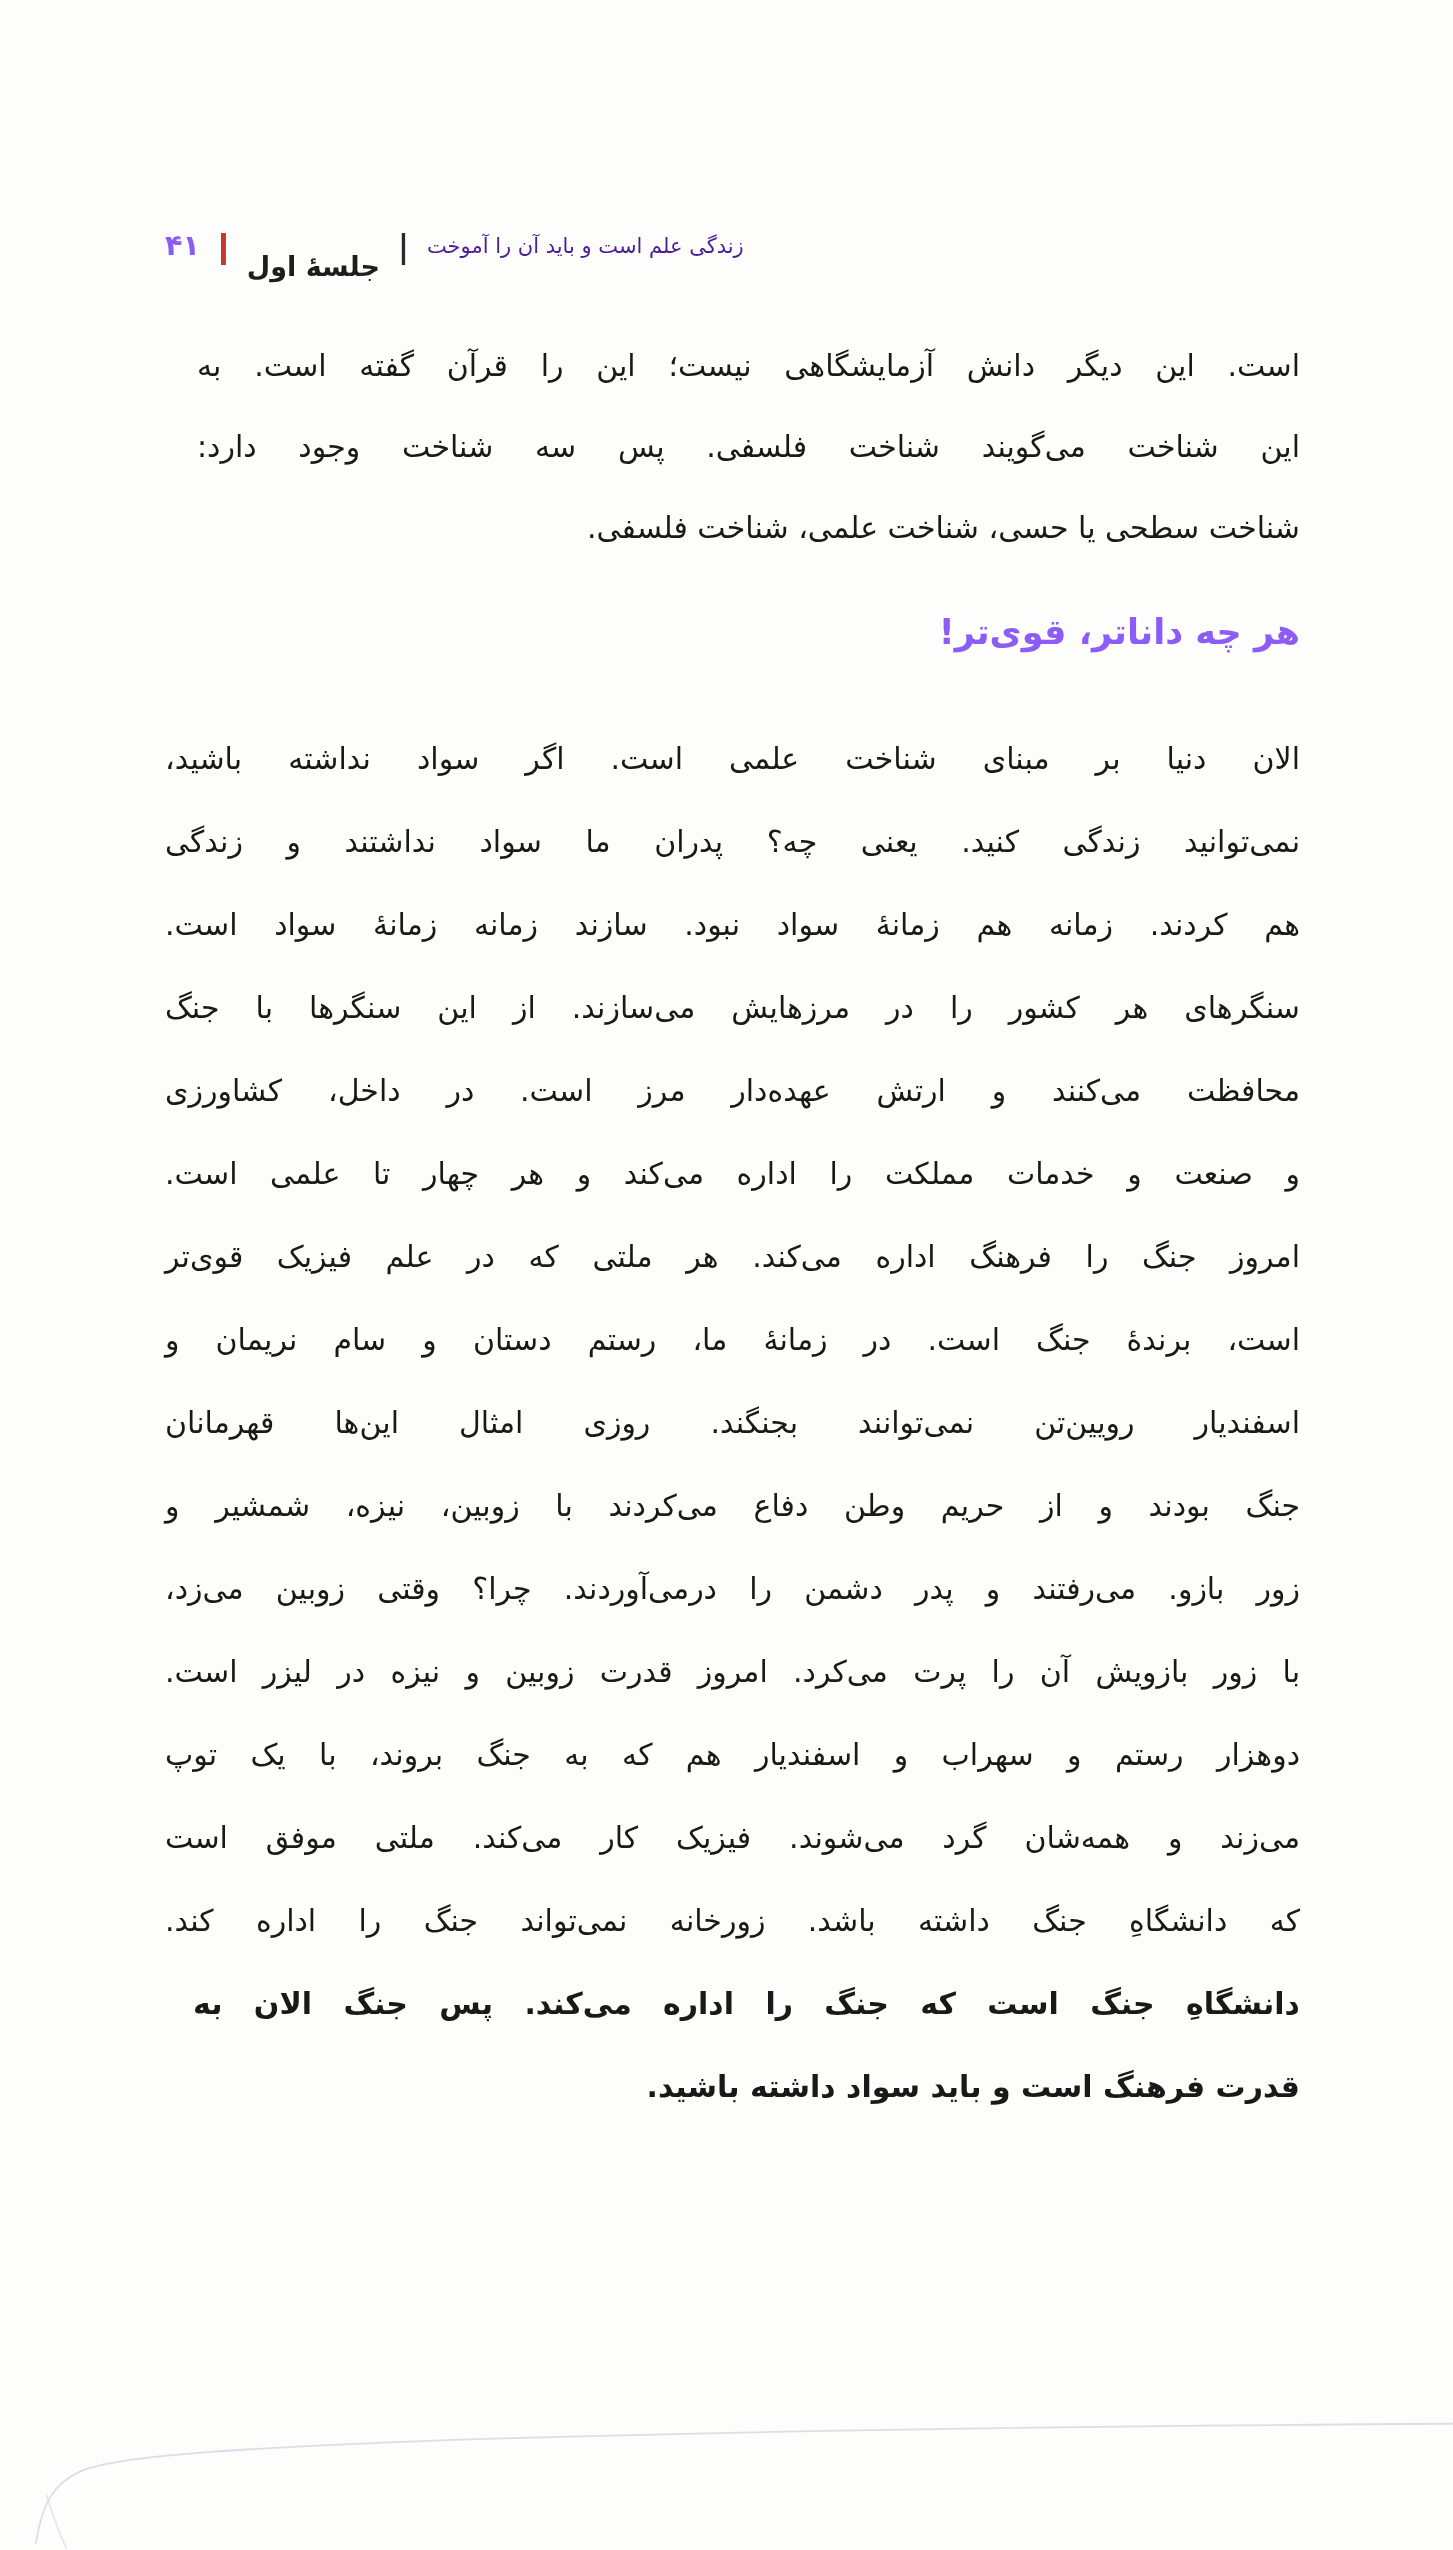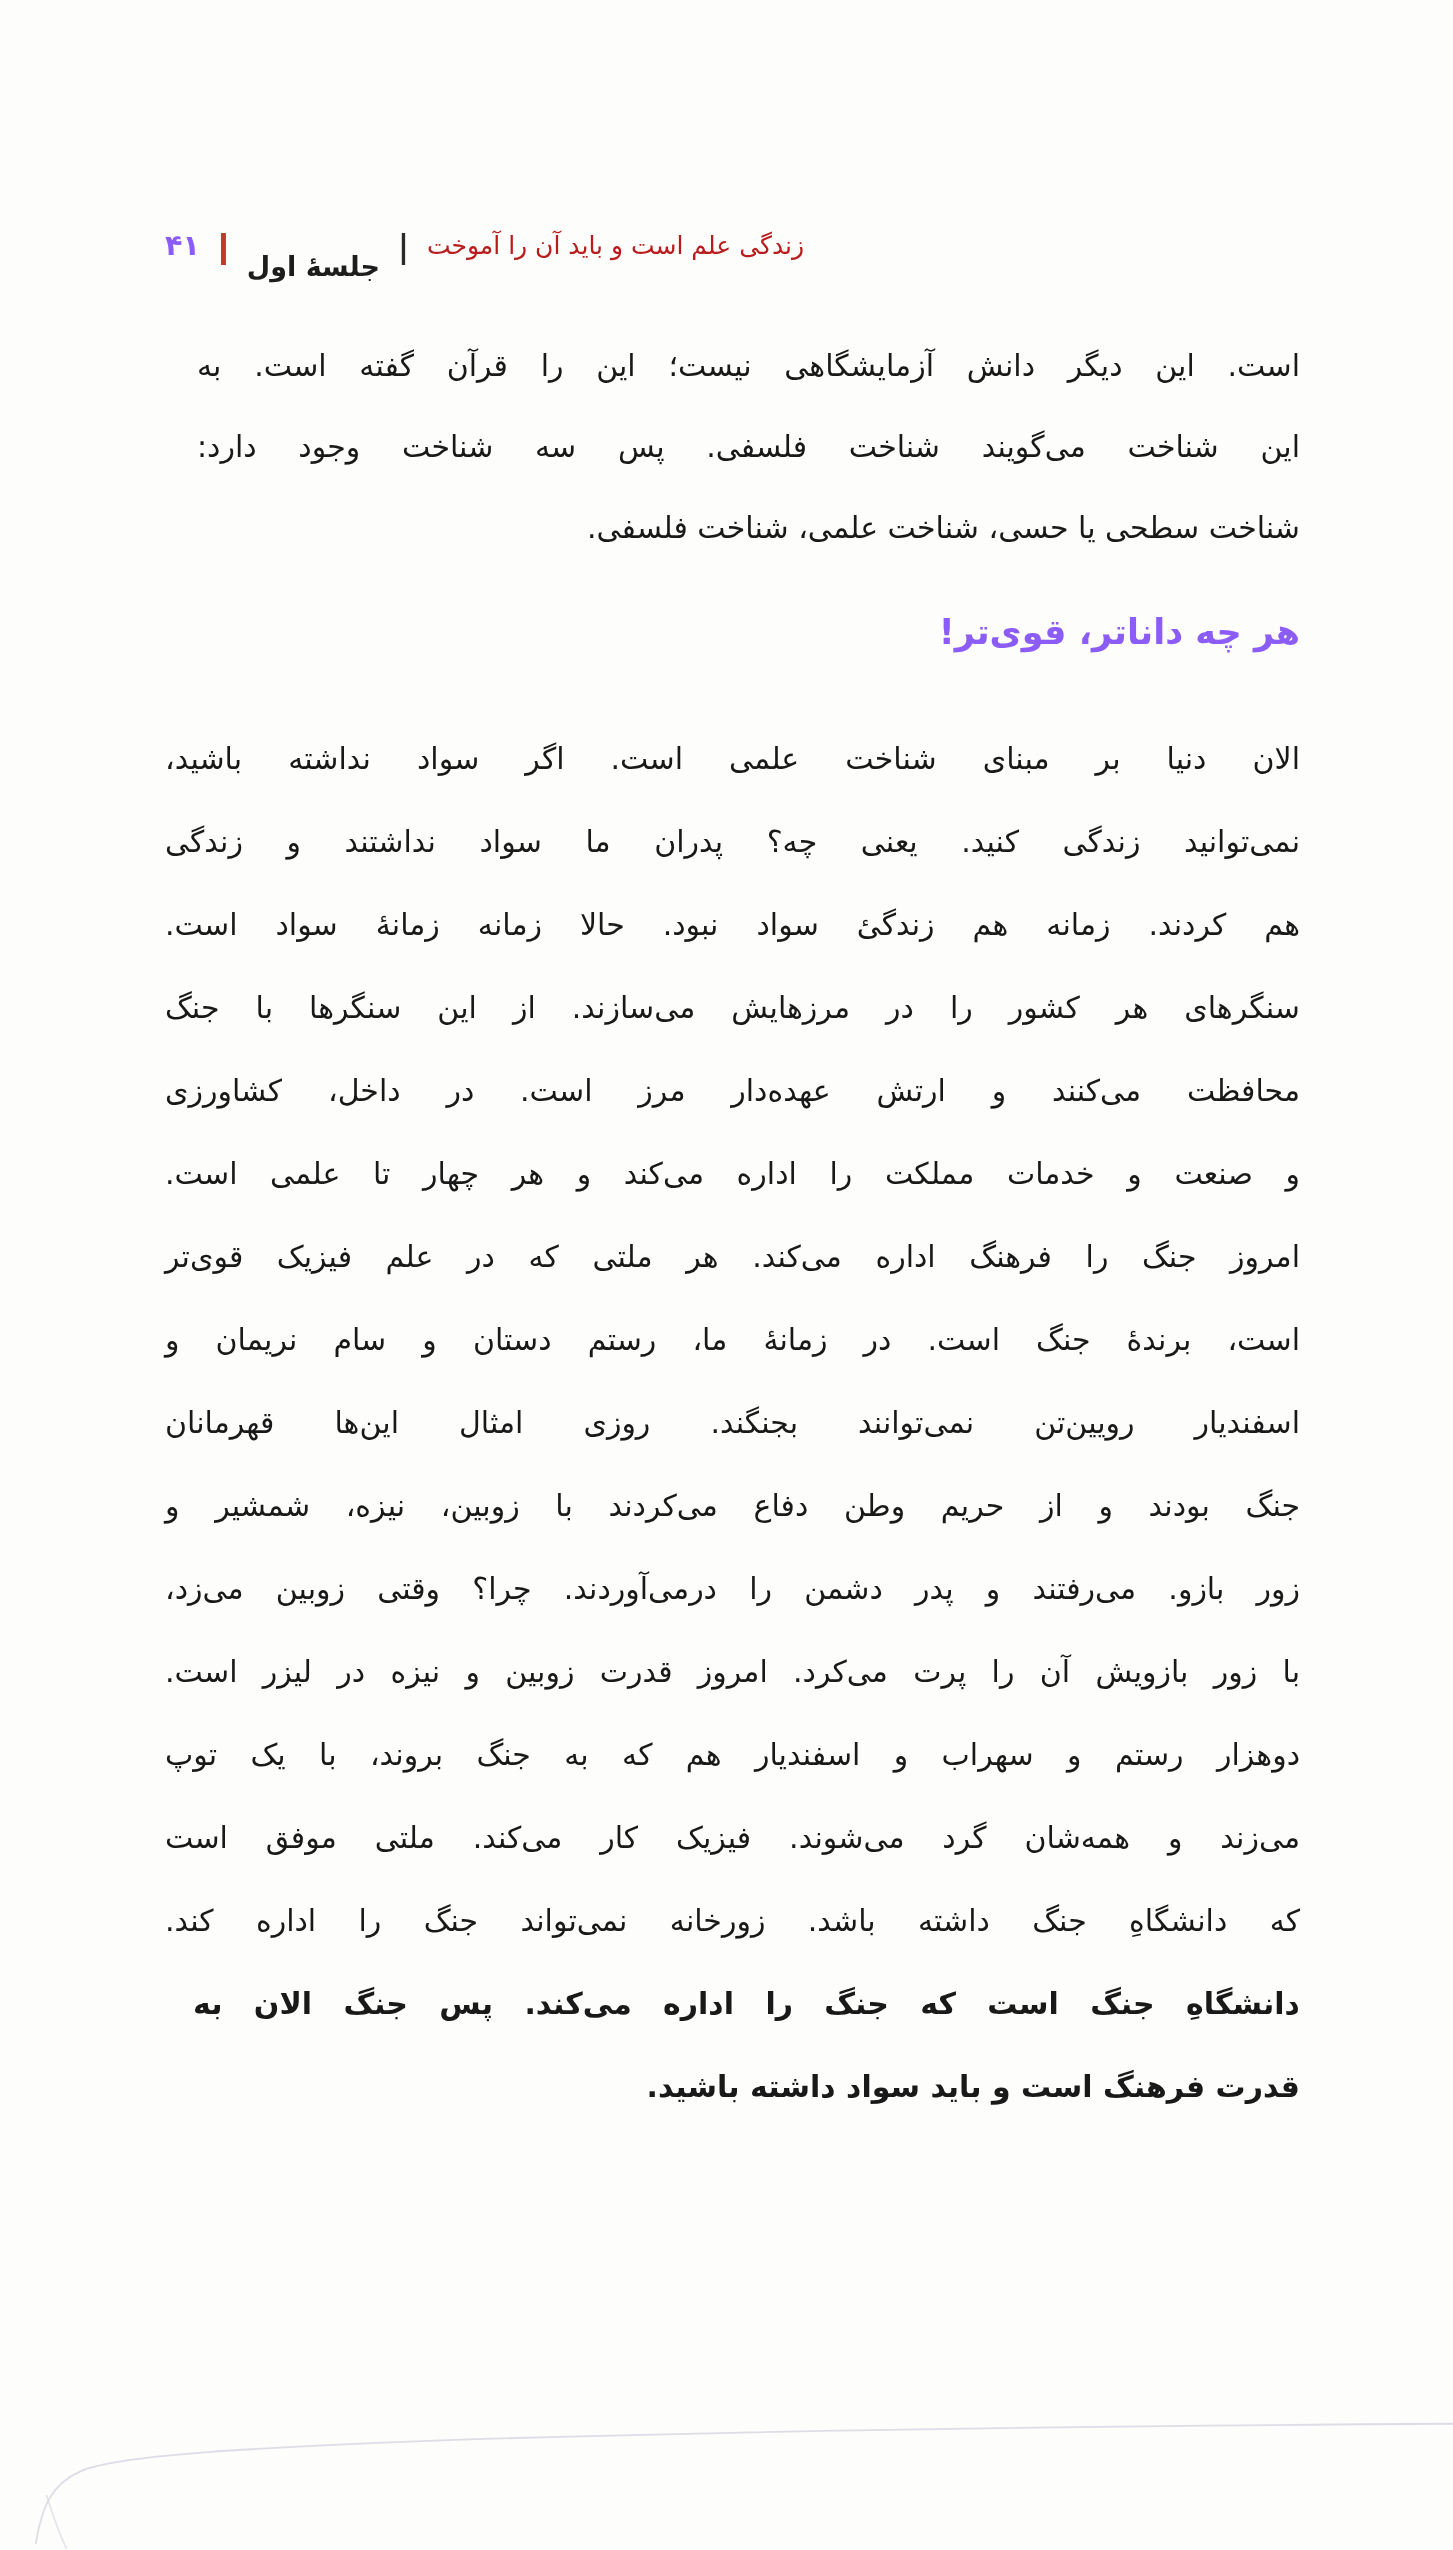--- a/index.html
+++ b/index.html
@@ -10,21 +10,21 @@
     overflow:hidden;
     font-family:"DejaVu Sans", sans-serif;
     color:#191919;
   }
   
   .hdr {
     position:absolute; left:165px; top:209px;
     display:inline-flex; align-items:center; gap:18px;
     direction:rtl; white-space:nowrap;
   }
-  .hdr .title   { font-size:25px; color:#b91c1c; letter-spacing:0; }
+  .hdr .title   { font-size:21px; color:#4c1d95; letter-spacing:0; }
   .hdr .chapter { font-size:27px; font-weight:700; color:#1d1d1d;margin-top:42px; }
   .hdr .num     { font-size:28.5px; font-weight:700; color:#8b5cf6; }
   .hdr .sep     { font-size:30px; font-weight:700; color:#2a2a2a; transform:scaleY(1.05); }
   .hdr .sep.red { color:#c2392f; transform:scaleX(1.5) scaleY(1.05); }
 
   
   .col {
     position:absolute; left:165px; width:1135px;
     direction:rtl;
   }
@@ -67,21 +67,21 @@
     <div class="ln">است. این دیگر دانش آزمایشگاهی نیست؛ این را قرآن گفته است. به</div>
     <div class="ln">این شناخت می‌گویند شناخت فلسفی. پس سه شناخت وجود دارد:</div>
     <div class="ln short">شناخت سطحی یا حسی، شناخت علمی، شناخت فلسفی.</div>
   </div>
 
   <div class="heading">هر چه داناتر، قوی‌تر!</div>
 
   <div class="col p2" style="top:717px;">
     <div class="ln">الان دنیا بر مبنای شناخت علمی است. اگر سواد نداشته باشید،</div>
     <div class="ln">نمی‌توانید زندگی کنید. یعنی چه؟ پدران ما سواد نداشتند و زندگی</div>
-    <div class="ln">هم کردند. زمانه هم زندگیٔ سواد نبود. حالا زمانه زمانهٔ سواد است.</div>
+    <div class="ln">هم کردند. زمانه هم زمانهٔ سواد نبود. سازند زمانه زمانهٔ سواد است.</div>
     <div class="ln">سنگرهای هر کشور را در مرزهایش می‌سازند. از این سنگرها با جنگ</div>
     <div class="ln">محافظت می‌کنند و ارتش عهده‌دار مرز است. در داخل، کشاورزی</div>
     <div class="ln">و صنعت و خدمات مملکت را اداره می‌کند و هر چهار تا علمی است.</div>
     <div class="ln">امروز جنگ را فرهنگ اداره می‌کند. هر ملتی که در علم فیزیک قوی‌تر</div>
     <div class="ln">است، برندهٔ جنگ است. در زمانهٔ ما، رستم دستان و سام نریمان و</div>
     <div class="ln">اسفندیار رویین‌تن نمی‌توانند بجنگند. روزی امثال این‌ها قهرمانان</div>
     <div class="ln">جنگ بودند و از حریم وطن دفاع می‌کردند با زوبین، نیزه، شمشیر و</div>
     <div class="ln">زور بازو. می‌رفتند و پدر دشمن را درمی‌آوردند. چرا؟ وقتی زوبین می‌زد،</div>
     <div class="ln">با زور بازویش آن را پرت می‌کرد. امروز قدرت زوبین و نیزه در لیزر است.</div>
     <div class="ln">دوهزار رستم و سهراب و اسفندیار هم که به جنگ بروند، با یک توپ</div>

